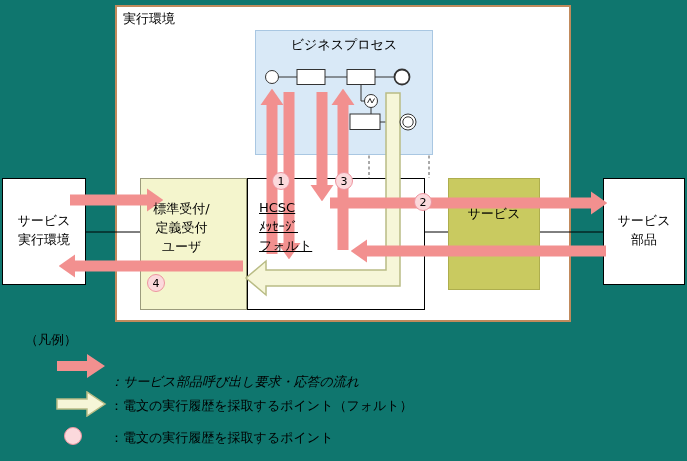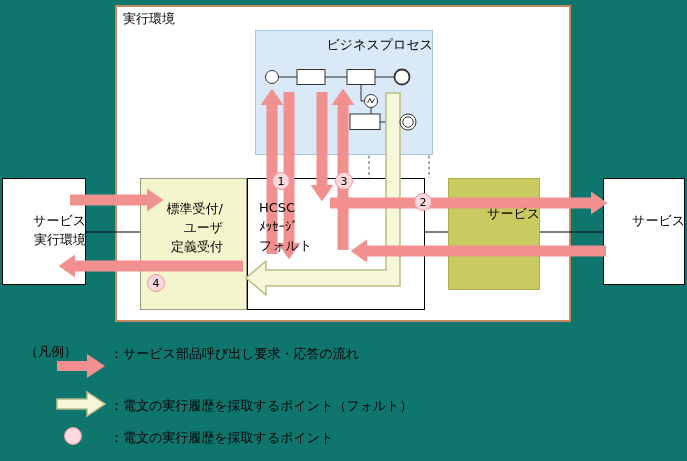--- a/index.html
+++ b/index.html
@@ -14,21 +14,21 @@
   .layer-text{z-index:3;}
   .box{position:absolute;box-sizing:border-box;}
   .env-box{left:115px;top:5px;width:456px;height:317px;border:2px solid var(--outer_border);background:#fff;}
   .bp-box{left:255px;top:30px;width:178px;height:125px;background:var(--bp_fill);border:1px solid var(--bp_border);}
   .requester-box{left:2px;top:178px;width:84px;height:107px;background:#fff;border:1px solid #000;}
   .reception-box{left:140px;top:178px;width:107px;height:132px;background:var(--reception_fill);border:1px solid var(--reception_border);}
   .hcsc-box{left:247px;top:178px;width:178px;height:132px;background:#fff;border:1px solid #000;}
   .adapter-box{left:448px;top:178px;width:92px;height:112px;background:var(--adapter_fill);border:1px solid var(--adapter_border);}
   .parts-box{left:603px;top:178px;width:82px;height:107px;background:#fff;border:1px solid #000;}
   .lbl{position:absolute;white-space:nowrap;}
-  .lbl.center{text-align:right;}
+  .lbl.center{text-align:center;}
   .badge{
     position:absolute;width:18px;height:18px;border-radius:50%;
     background:var(--badge_fill);border:1px solid var(--badge_border);
     display:flex;align-items:center;justify-content:center;
     font-size:11px;line-height:1;color:#000;box-sizing:border-box;
   }
   .legend-dot{
     position:absolute;width:18px;height:18px;border-radius:50%;
     background:var(--badge_fill);border:1px solid var(--badge_border);box-sizing:border-box;
   }
@@ -107,50 +107,51 @@
     <div class="lbl" style="left:123px;top:10px;">実行環境</div>
     <div class="lbl center" style="left:255px;top:36px;width:178px;">ビジネスプロセス</div>
 
     <div class="lbl center" style="left:2px;top:212px;width:84px;">
       <div>サービス</div>
       <div>実行環境</div>
     </div>
 
     <div class="lbl center" style="left:140px;top:200px;width:83px;">
       <div>標準受付/</div>
+      <div>定義受付</div>
       <div>ユーザ</div>
-      <div>定義受付</div>
     </div>
 
-    <div class="lbl" style="left:259px;top:199px;">
+    <div class="lbl" style="left:259px;top:199px;text-decoration:underline;">
       <div>HCSC</div>
       <div>ﾒｯｾｰｼﾞ</div>
       <div>フォルト</div>
     </div>
 
     <div class="lbl center" style="left:448px;top:205px;width:92px;">
       <div>サービス</div>
     </div>
 
     <div class="lbl center" style="left:603px;top:212px;width:82px;">
       <div>サービス</div>
+      <div>部品</div>
     </div>
 
     <div class="badge" style="left:272px;top:172px;">1</div>
     <div class="badge" style="left:335px;top:172px;">3</div>
     <div class="badge" style="left:414px;top:193px;">2</div>
     <div class="badge" style="left:147px;top:274px;">4</div>
 
-    <div class="lbl" style="left:25px;top:343px;">（凡例）</div>
+    <div class="lbl" style="left:25px;top:331px;">（凡例）</div>
 
     <div>
       <svg class="abs" style="left:55px;top:353px;" width="52" height="26">
         <polygon points="2,8 32,8 32,1 50,13 32,25 32,18 2,18" style="fill:var(--pink)"></polygon>
       </svg>
-      <div class="lbl" style="left:110px;top:345px;">：サービス部品呼び出し要求・応答の流れ</div>
+      <div class="lbl" style="left:110px;top:373px;font-style:italic;">：サービス部品呼び出し要求・応答の流れ</div>
     </div>
 
     <div>
       <svg class="abs" style="left:55px;top:391px;" width="52" height="26">
         <polygon points="2,8 32,8 32,1 50,13 32,25 32,18 2,18" style="fill:var(--cream);stroke:var(--cream_border);stroke-width:1.5"></polygon>
       </svg>
       <div class="lbl" style="left:110px;top:397px;">：電文の実行履歴を採取するポイント（フォルト）</div>
     </div>
 
     <div>

